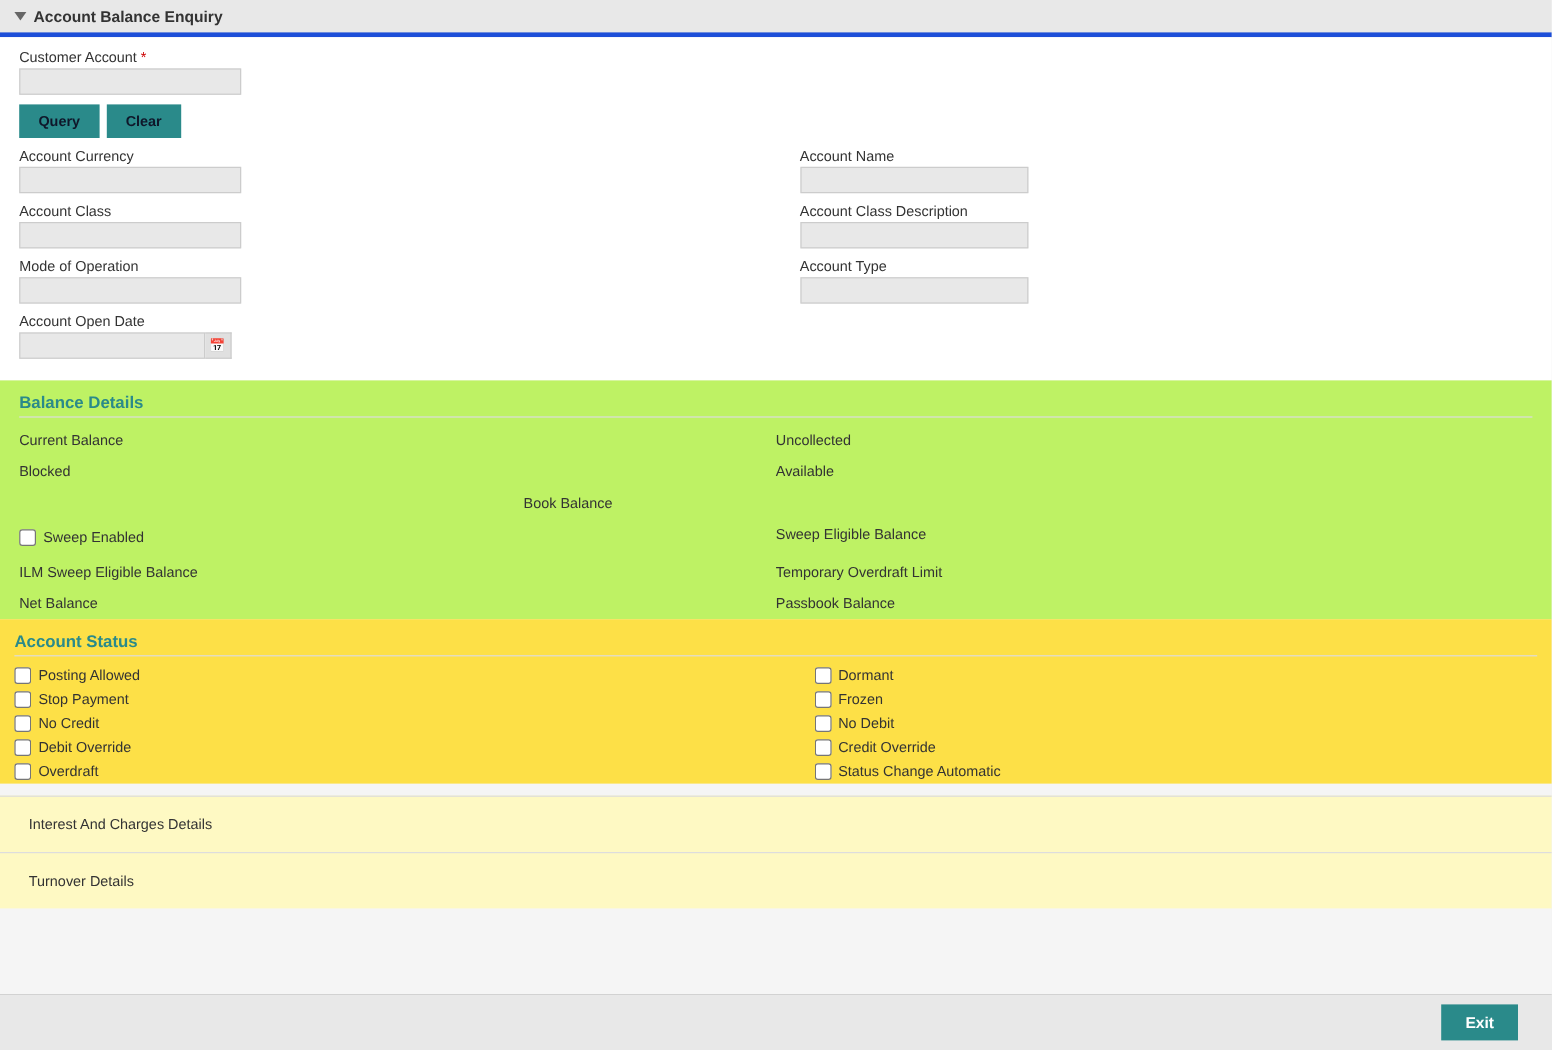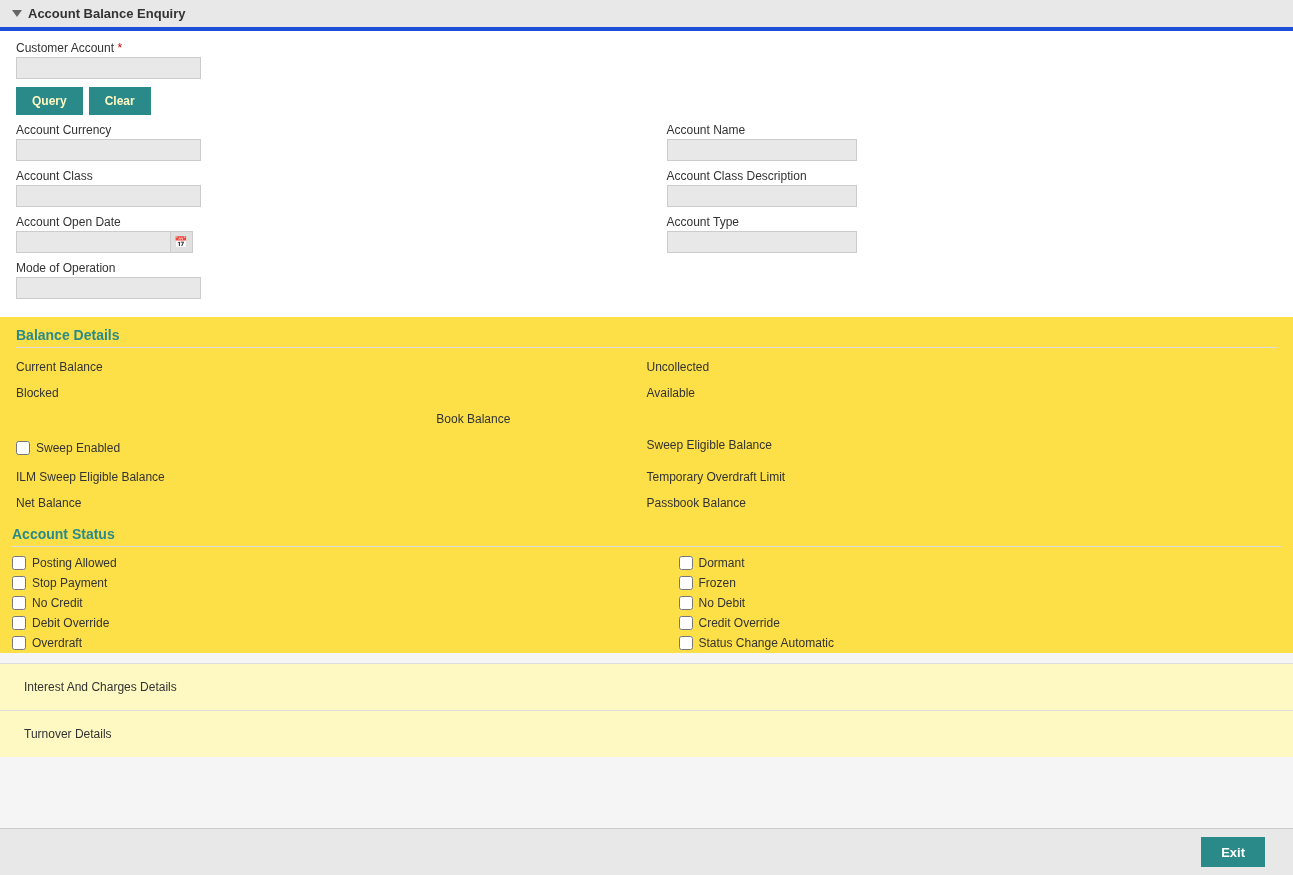--- a/index.html
+++ b/index.html
@@ -64,21 +64,21 @@
       font-size: 12px;
       padding: 2px 4px;
     }
     .form-input-name { width: 190px; }
     .btn {
       height: 28px;
       padding: 0 16px;
       font-size: 12px;
       cursor: pointer;
       border: none;
-      color: #fef9c3;
+      color: #0f172a;
       font-weight: bold;
     }
     .btn-teal {
       background: #2a8a8a;
     }
     .btn-row {
       display: flex;
       gap: 6px;
       margin: 6px 0 8px 0;
     }
@@ -106,21 +106,21 @@
       border-left: none;
       display: flex;
       align-items: center;
       justify-content: center;
       cursor: pointer;
       font-size: 11px;
       color: #555;
     }
     .balance-section {
       padding: 0 16px;
-      background: #fde047;
+      background: #bef264;
     }
     .balance-title {
       color: #2a8a8a;
       font-size: 14px;
       font-weight: bold;
       padding: 10px 0 4px 0;
     }
     .divider {
       border: none;
       border-top: 1px solid #ddd;
@@ -240,32 +240,32 @@
           <label class="form-label">Account Currency</label>
           <input type="text" class="form-input form-input-md" value="" style="">
         </div>
 
         <div class="form-group">
           <label class="form-label">Account Class</label>
           <input type="text" class="form-input form-input-md" value="" style="">
         </div>
 
         <div class="form-group">
+          <label class="form-label">Mode of Operation</label>
+          <input type="text" class="form-input form-input-md" value="" style="">
+        </div>
+
+        <div class="form-group">
           <label class="form-label">Account Open Date</label>
           <div class="date-input-wrapper">
             <input type="text" class="form-input-date" value="" style="">
             <div class="cal-icon">📅</div>
           </div>
         </div>
 
-        <div class="form-group">
-          <label class="form-label">Mode of Operation</label>
-          <input type="text" class="form-input form-input-md" value="" style="">
-        </div>
-
       </div>
       <div class="col-right">
 
         <div class="form-group">
           <label class="form-label">Account Name</label>
           <input type="text" class="form-input form-input-name" value="" style="">
         </div>
 
         <div class="form-group">
           <label class="form-label">Account Class Description</label>

